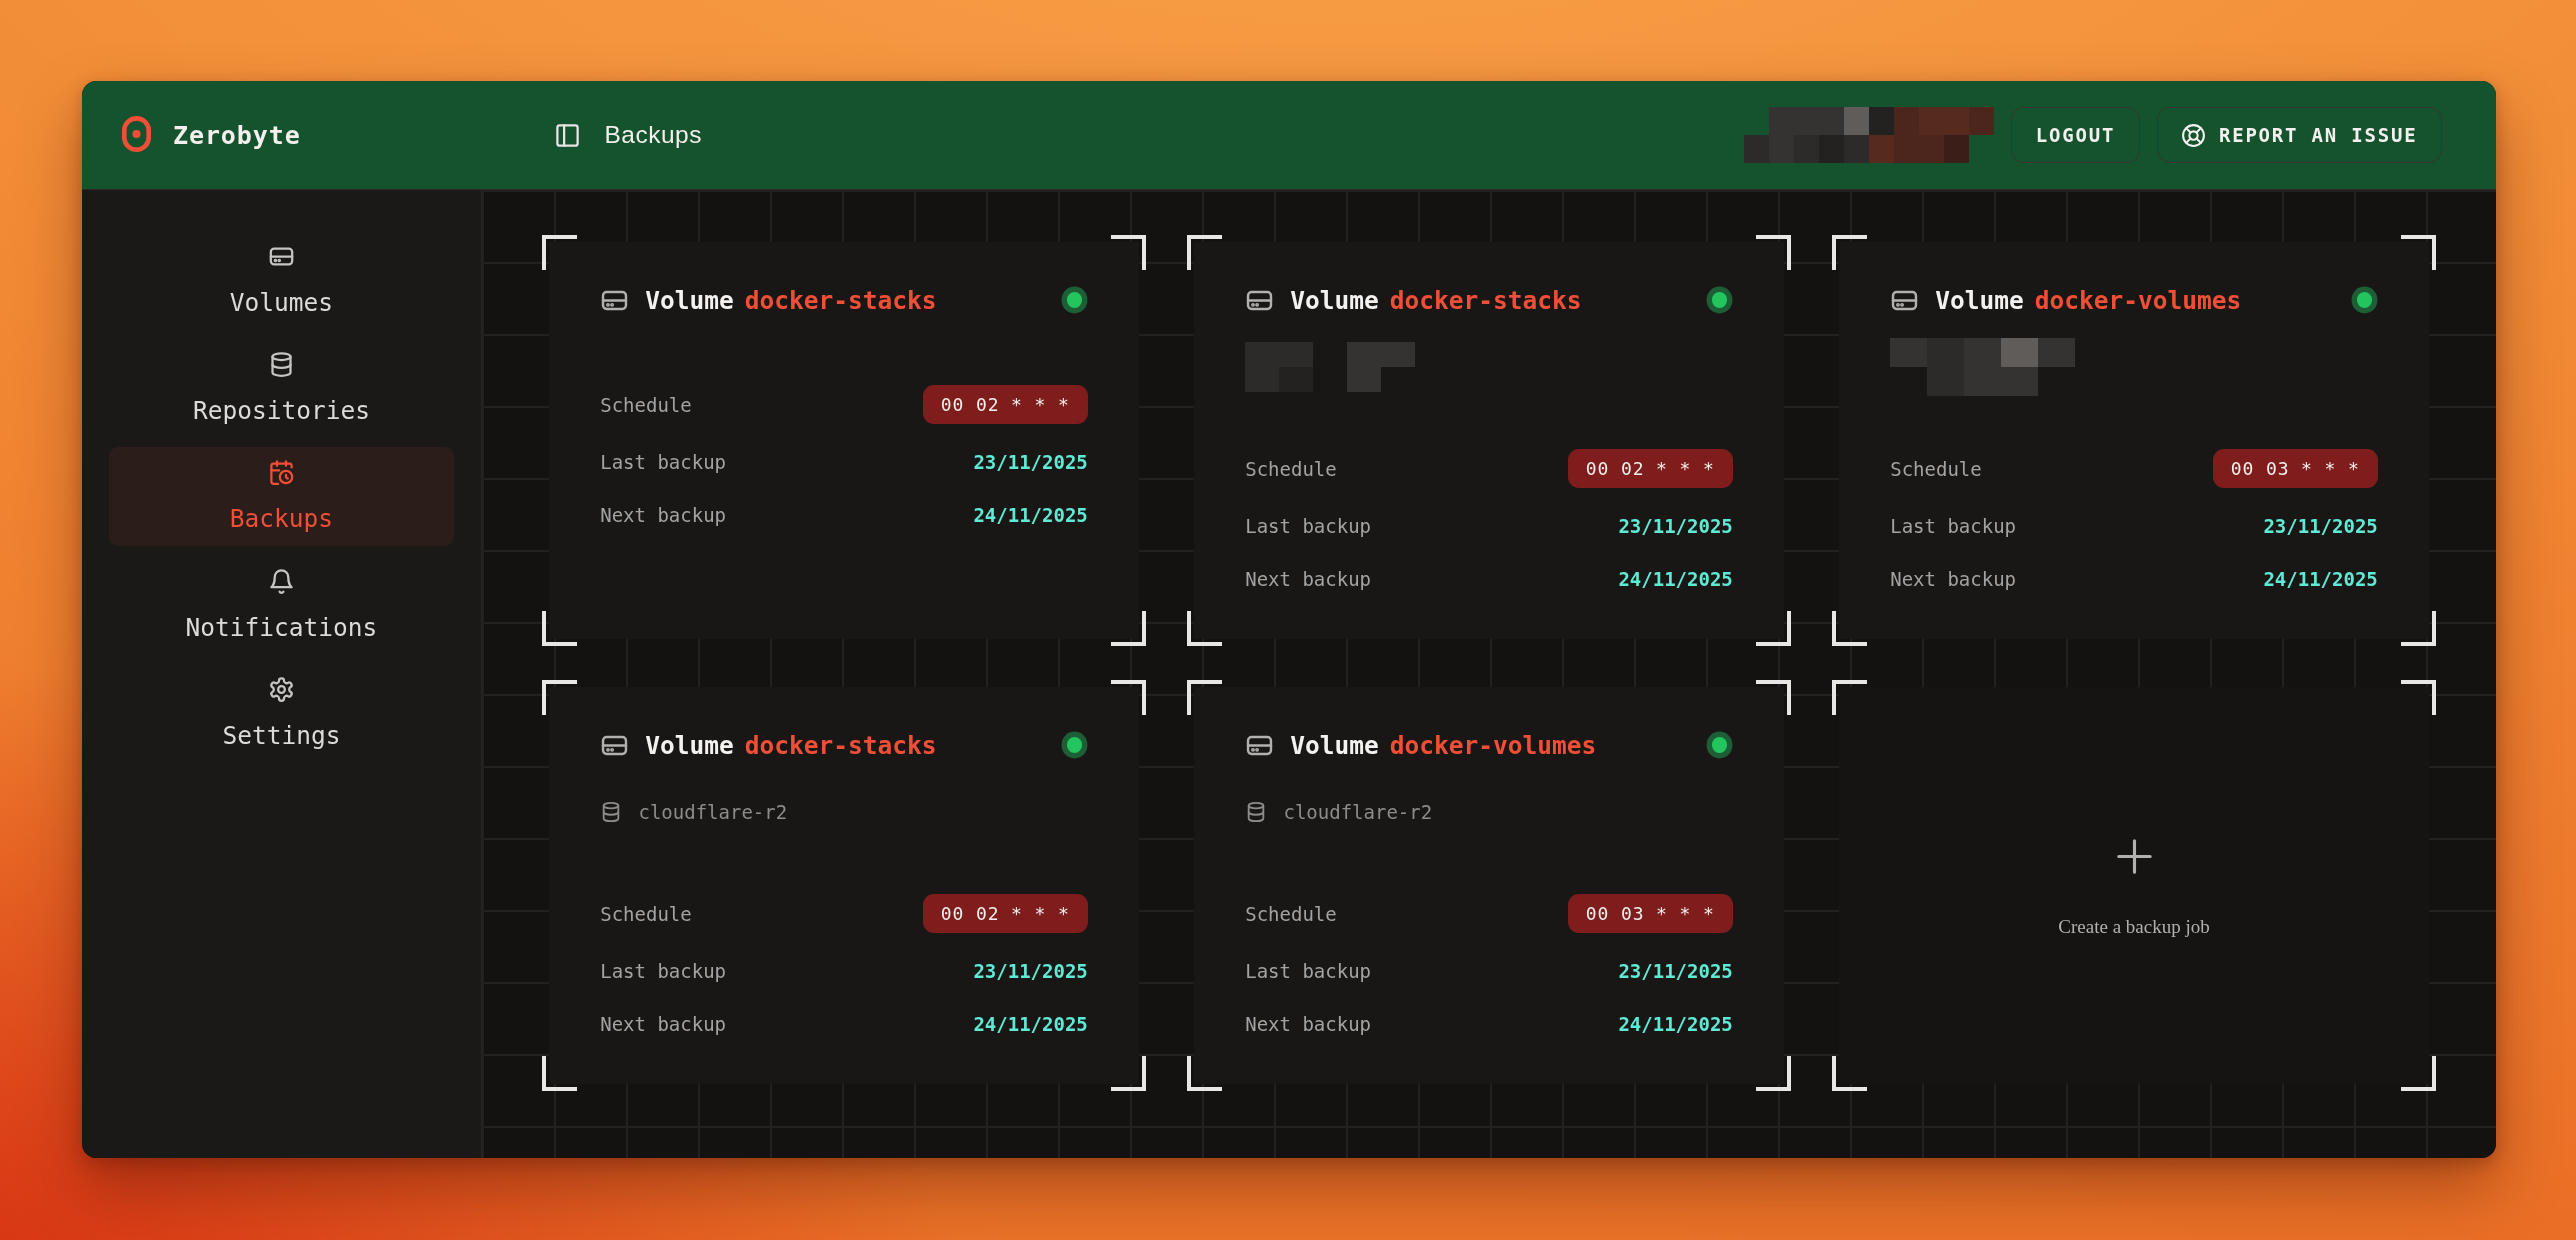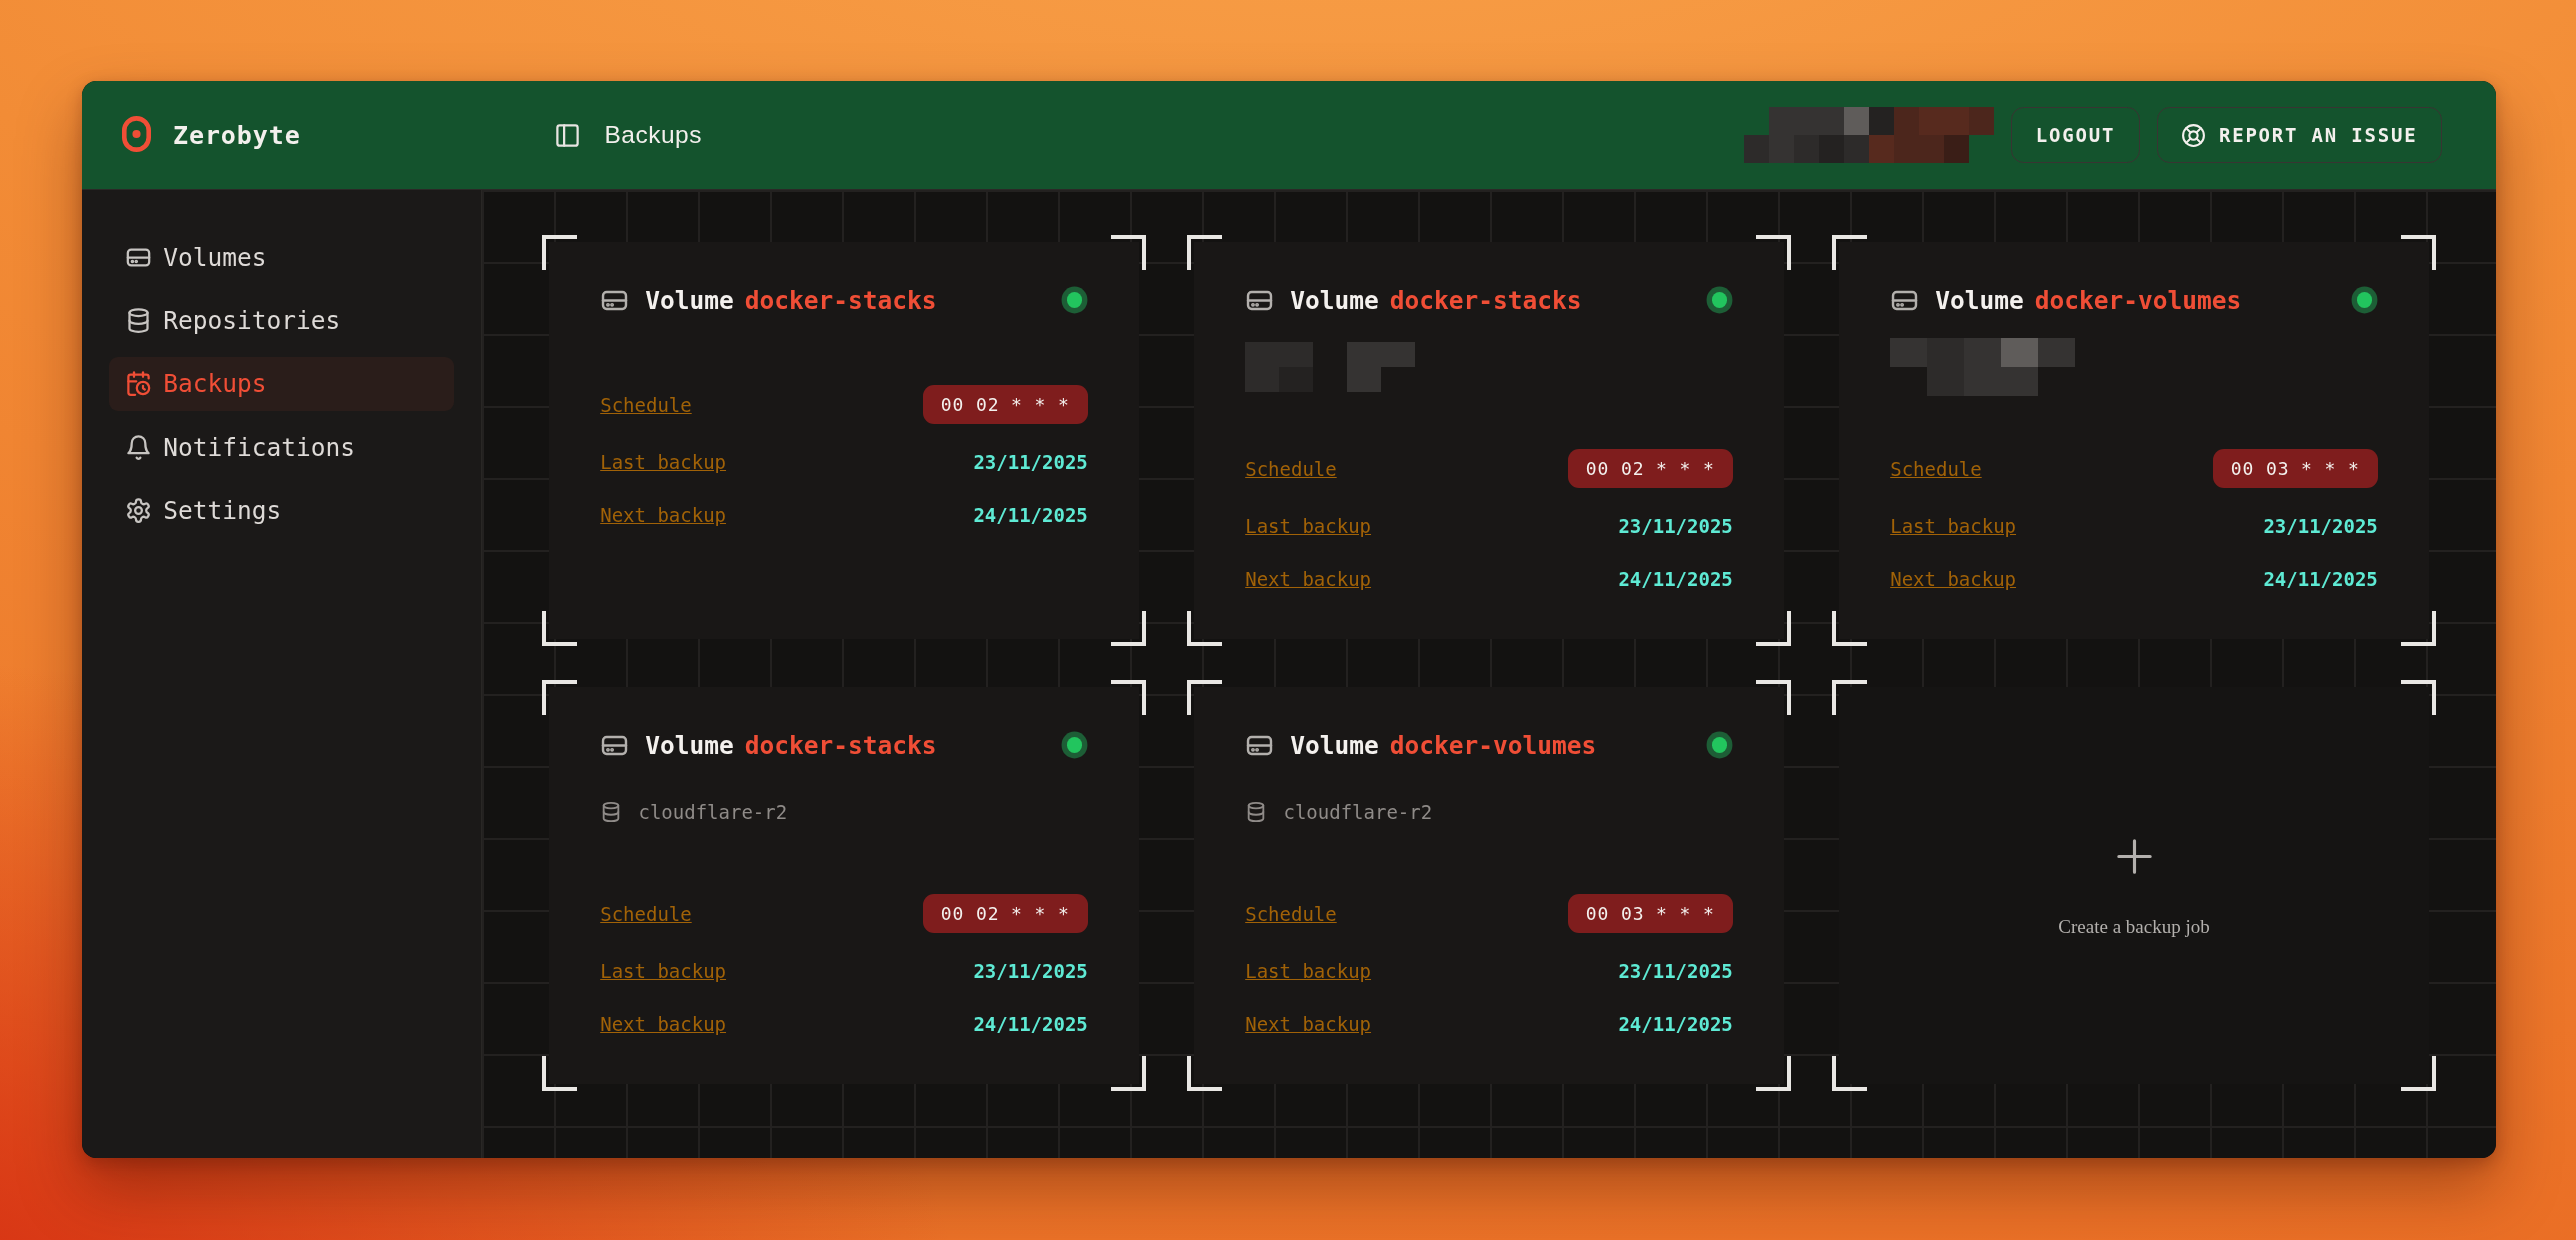--- a/index.html
+++ b/index.html
@@ -40,22 +40,22 @@
     font-family:"DejaVu Sans Mono","Liberation Mono",monospace;cursor:pointer;
   }
   .btn svg{flex:0 0 auto;}
   
   .body-row{flex:1;display:flex;min-height:0;}
   .sidebar{
     width:400px;flex:0 0 400px;background:#1b1918;border-right:1.8px solid #292725;
     padding:40px 27px;box-sizing:border-box;
   }
   .side-item{
-    display:flex;align-items:center;gap:11px;padding:12.7px 16.3px;margin-bottom:9px;
-    border-radius:9px;color:#dedad7;font-size:24.5px;cursor:pointer;
+    display:flex;align-items:center;gap:18px;padding:12.7px 16.3px;margin-bottom:9px;
+    border-radius:9px;color:#dedad7;font-size:24.5px;cursor:pointer;flex-direction:column;
   }
   .side-item svg{color:#c7c4c1;}
   .side-item.active{color:#f04e36;background:rgba(240,78,54,.07);}
   .side-item.active svg{color:#f04e36;}
   .main{
     flex:1;position:relative;box-sizing:border-box;padding:45px 60px;
     background-color:#131211;
     background-image:
       linear-gradient(#232120 1.8px, transparent 1.8px),
       linear-gradient(90deg, #232120 1.8px, transparent 1.8px);
@@ -82,21 +82,21 @@
     margin-left:auto;width:15.4px;height:15.4px;border-radius:50%;
     background:#22c55e;box-shadow:0 0 0 5.4px #1d5e36;margin-right:5.4px;
   }
   .repo-row{display:flex;align-items:center;gap:16.3px;margin-top:33px;height:31px;
     color:#8f8b88;font-size:19px;}
   .repo-row svg{color:#8f8b88;}
   .repo-mosaic{grid-auto-rows:25px;grid-template-columns:repeat(5,34px);}
   .repo-mosaic.wide{grid-auto-rows:29px;grid-template-columns:repeat(5,37px);}
   .detail-rows{margin-top:67px;display:flex;flex-direction:column;gap:22px;}
   .detail-row{display:flex;align-items:center;justify-content:space-between;min-height:31px;}
-  .detail-label{color:#a16207;font-size:19px;text-decoration:underline;}
+  .detail-label{color:#a3a3a3;font-size:19px;}
   .detail-value{color:#5eead4;font-size:19px;font-weight:bold;}
   .badge{
     background:#7f1d1d;border-radius:11px;padding:9px 18px;
     color:#f4f1ee;font-size:18px;letter-spacing:0.9px;
   }
   .create-plus{color:#b3b0ad;}
   .create-label{margin-top:33px;color:#b3b0ad;font-size:19px;font-family:Liberation Serif, serif;}
 </style>
 </head>
 <body>

